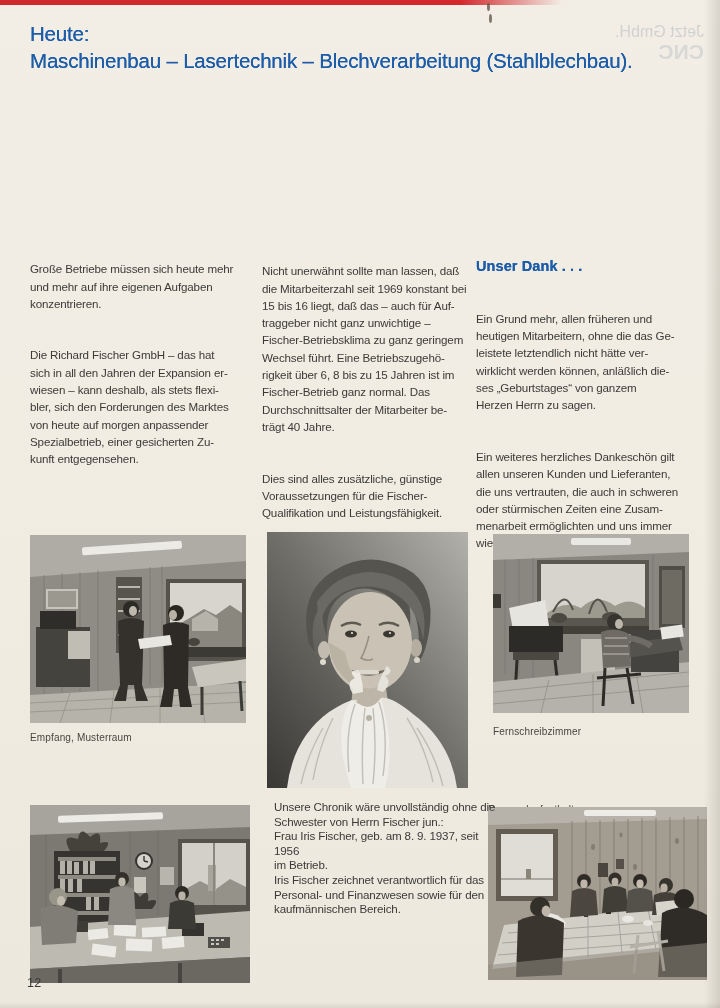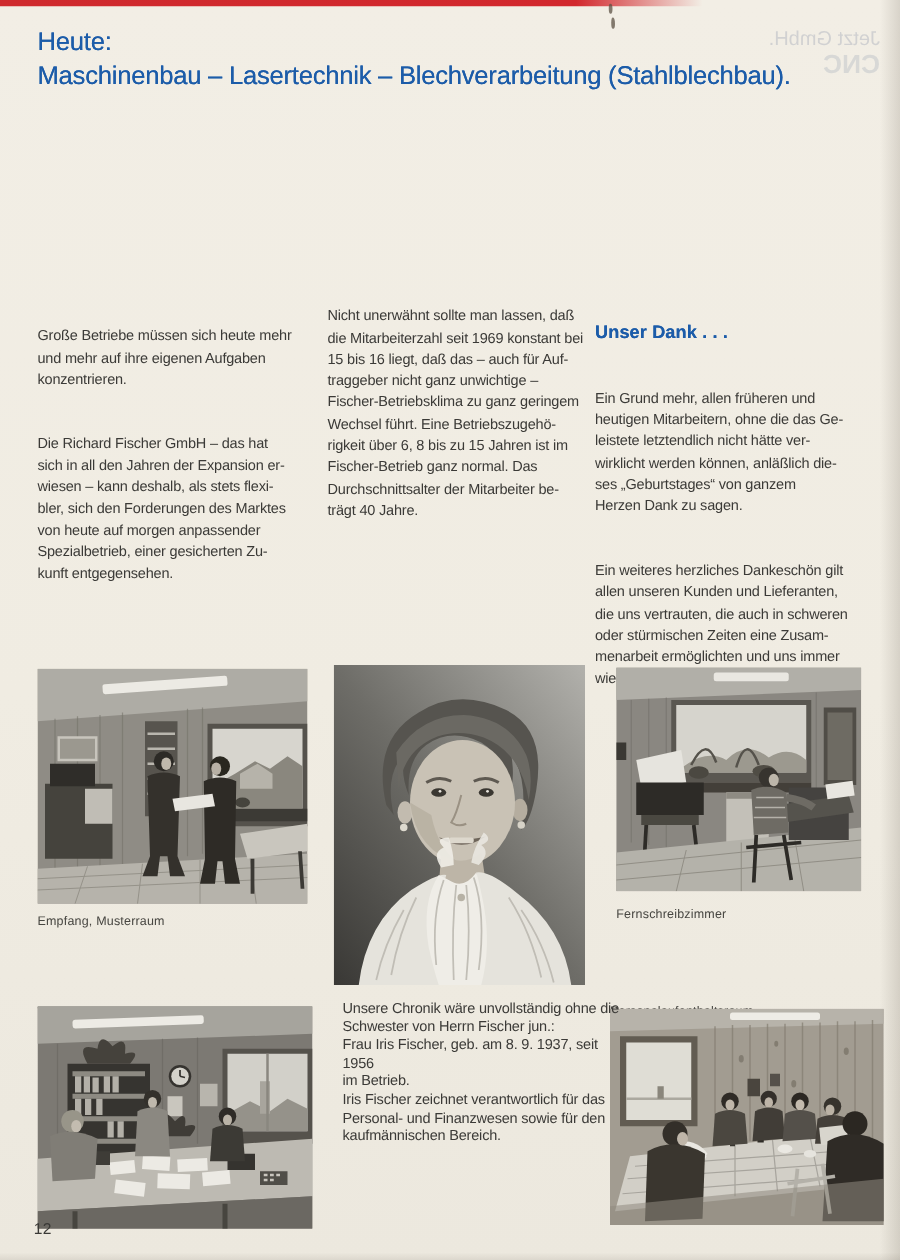--- a/index.html
+++ b/index.html
@@ -92,41 +92,44 @@
 konzentrieren.</p>
     <p>Die Richard Fischer GmbH – das hat
 sich in all den Jahren der Expansion er-
 wiesen – kann deshalb, als stets flexi-
 bler, sich den Forderungen des Marktes
 von heute auf morgen anpassender
 Spezialbetrieb, einer gesicherten Zu-
 kunft entgegensehen.</p>
   </div>
 
-  <div class="abs body-col" style="left:262px;top:227px;">
+  <div class="abs body-col" style="left:262px;top:245px;">
     <p>Nicht unerwähnt sollte man lassen, daß
 die Mitarbeiterzahl seit 1969 konstant bei
 15 bis 16 liegt, daß das – auch für Auf-
 traggeber nicht ganz unwichtige –
 Fischer-Betriebsklima zu ganz geringem
 Wechsel führt. Eine Betriebszugehö-
 rigkeit über 6, 8 bis zu 15 Jahren ist im
 Fischer-Betrieb ganz normal. Das
 Durchschnittsalter der Mitarbeiter be-
 trägt 40 Jahre.</p>
+    <p>Dies sind alles zusätzliche, günstige
+Voraussetzungen für die Fischer-
+Qualifikation und Leistungsfähigkeit.</p>
   </div>
 
   <div class="abs body-col" style="left:476px;top:241px;">
     <p class="col-heading">Unser Dank . . .</p>
     <p>Ein Grund mehr, allen früheren und
 heutigen Mitarbeitern, ohne die das Ge-
 leistete letztendlich nicht hätte ver-
 wirklicht werden können, anläßlich die-
 ses „Geburtstages“ von ganzem
-Herzen Dank zu sagen.</p>
+Herzen Herrn zu sagen.</p>
     <p>Ein weiteres herzliches Dankeschön gilt
 allen unseren Kunden und Lieferanten,
 die uns vertrauten, die auch in schweren
 oder stürmischen Zeiten eine Zusam-
 menarbeit ermöglichten und uns immer
 wieder aufs neue eine Chance geben.</p>
   </div>
 
   <div class="abs photo" style="left:30px;top:535px;">
     <svg width="216" height="188" viewBox="0 0 216 188">

